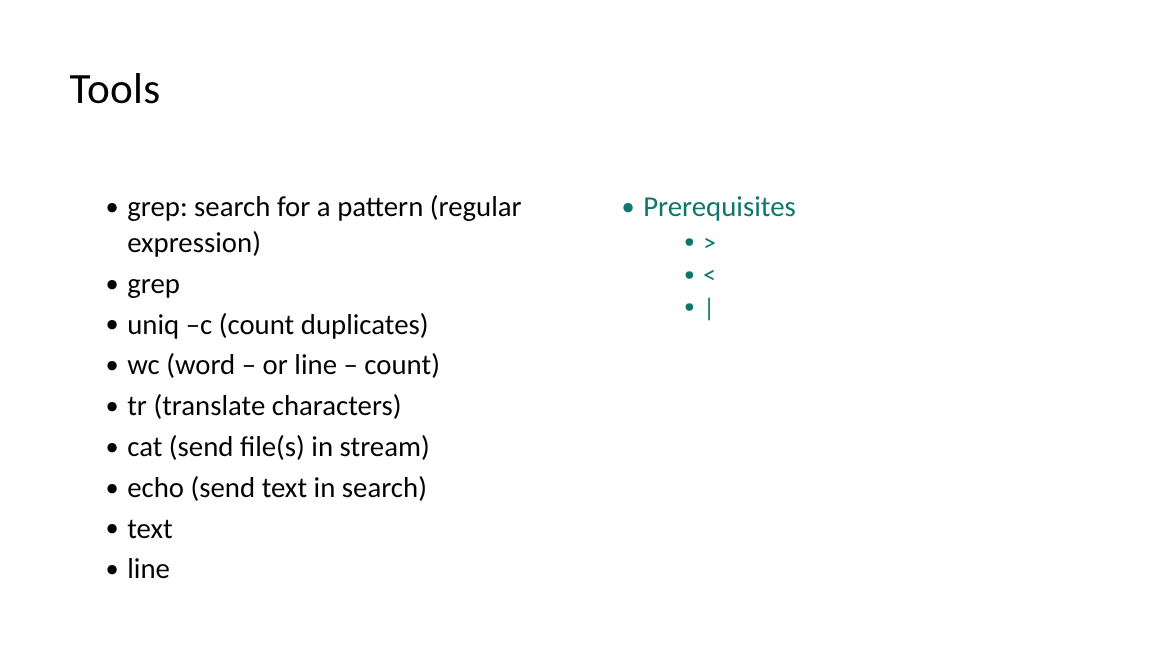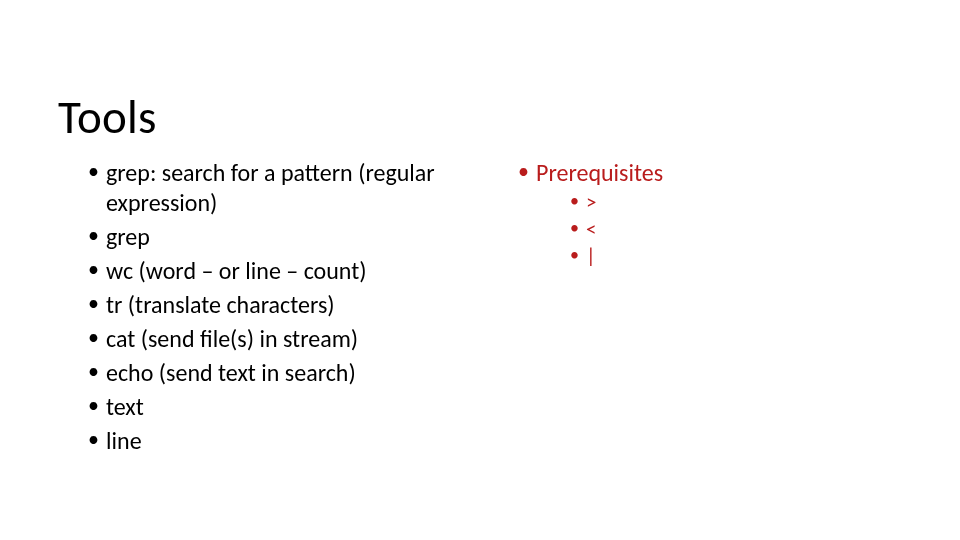--- a/index.html
+++ b/index.html
@@ -15,25 +15,24 @@
   .slide {
     position: relative;
     width: 960px;
     height: 540px;
     box-sizing: border-box;
   }
   .title {
     position: absolute;
     left: 58px;
     top: 52px;
-    font-size: 47px;
+    font-size: 36px;
     font-weight: 400;
     color: #000;
     letter-spacing: 0.2px;
-    margin-top: 36px;
   }
   .col-left {
     position: absolute;
     left: 72px;
     top: 142px;
     width: 400px;
   }
   .col-right {
     position: absolute;
     left: 502px;
@@ -73,33 +72,34 @@
     margin: 0 0 2px 0;
   }
   ul.lvl2 > li::before {
     content: "•";
     position: absolute;
     left: 0;
     top: 0;
     font-size: 18px;
     line-height: 1.25;
   }
-  .red { color: #b91c1c; }
+  .red { color: #0f766e; }
 </style>
 </head>
 <body>
 
 <div class="slide">
 
   <div class="title">Tools</div>
 
   <div class="col-left">
     <ul class="lvl1">
       <li>grep: search for a pattern (regular expression)</li>
       <li>grep</li>
+      <li>uniq –c (count duplicates)</li>
       <li>wc (word – or line – count)</li>
       <li>tr (translate characters)</li>
       <li>cat (send file(s) in stream)</li>
       <li>echo (send text in search)</li>
       <li>text</li>
       <li>line</li>
     </ul>
   </div>
 
   <div class="col-right">

